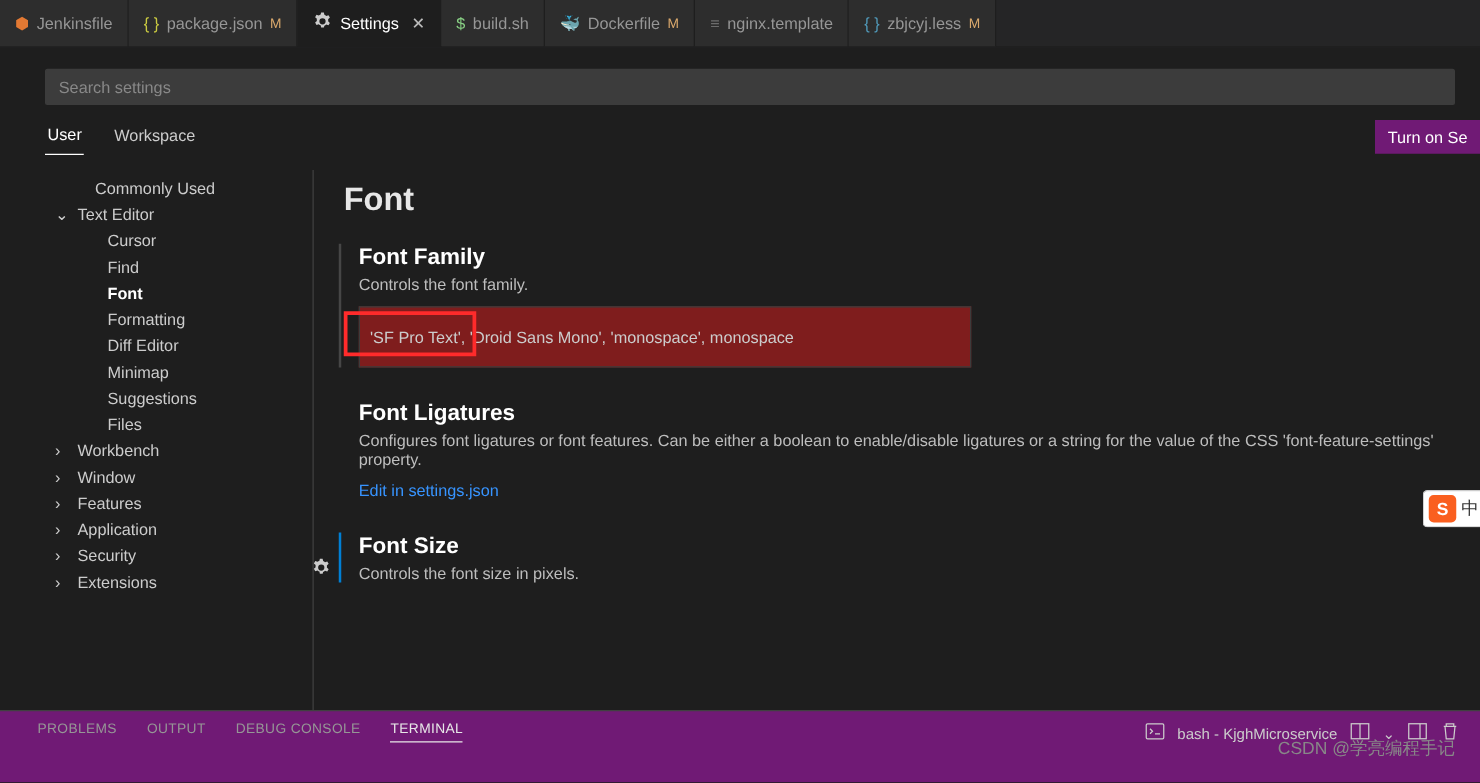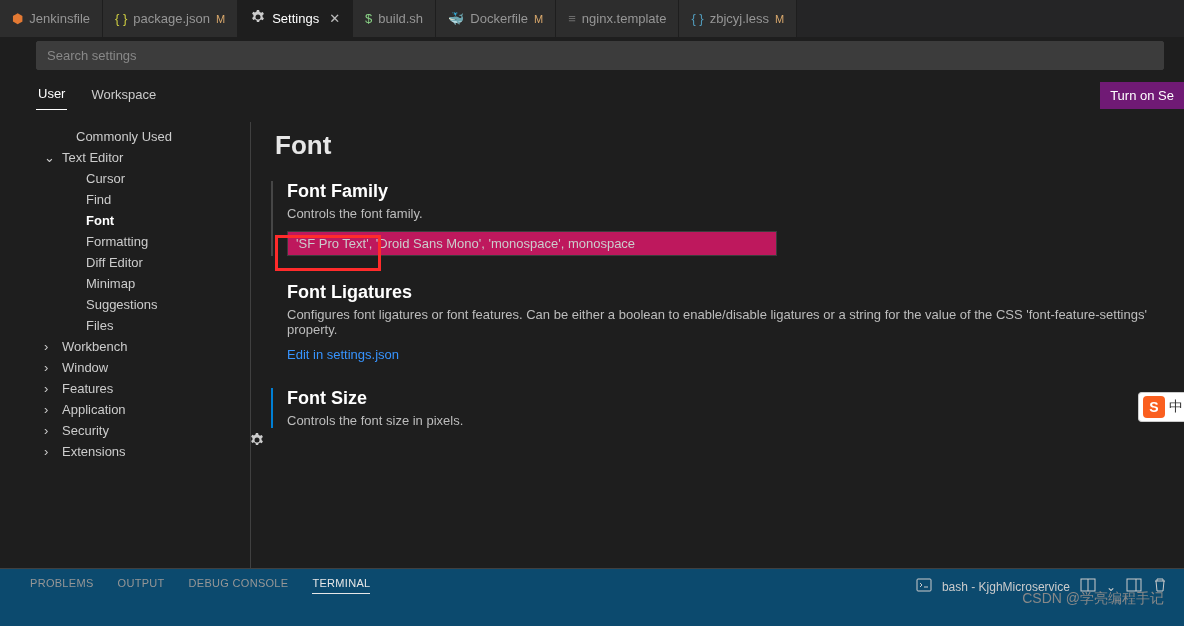--- a/index.html
+++ b/index.html
@@ -43,21 +43,21 @@
 .icon-less { color: #519aba; }
 .icon-red { color: #e37933; }
 .icon-gear { color: #cccccc; }
 .main {
   display: flex;
   flex-direction: column;
   height: calc(100% - 38px - 35px);
   padding-left: 36px;
 }
 .searchbar {
-  margin: 3px 0 10px 0;
+  margin: 17px 0 10px 0;
   padding-right: 20px;
 }
 .searchbar input {
   width: 100%;
   background: #3c3c3c;
   border: 1px solid #3c3c3c;
   color: #cccccc;
   padding: 6px 10px;
   font-size: 13px;
   border-radius: 2px;
@@ -132,44 +132,44 @@
   font-weight: 700;
   color: #ffffff;
   font-size: 18px;
 }
 .setting .desc {
   color: #bdbdbd;
   margin: 4px 0 10px;
   font-size: 13px;
 }
 .setting input[type=text] {
-  background: #be185d;
+  background: #7f1d1d;
   border: 1px solid #3c3c3c;
   color: #cccccc;
-  padding: 4px 8px;
+  padding: 16px 8px;
   width: 490px;
   font-size: 13px;
 }
 .link { color: #3794ff; cursor: pointer; }
 .redbox {
   position: absolute;
   border: 3px solid #ff2b2b;
   pointer-events: none;
 }
 .gearabs {
   position: absolute;
   left: -2px;
   top: 310px;
   color: #ccc;
 }
 .panel {
   position: absolute;
   bottom: 0; left: 0; right: 0;
   height: 58px;
-  background: #0c4a6e;
+  background: #701a75;
   border-top: 1px solid #404040;
   display: flex;
   align-items: flex-start;
   padding: 8px 16px 0 30px;
   gap: 24px;
   color: #969696;
 }
 .panel .ptab { cursor: pointer; padding-bottom: 4px; font-size: 11px; letter-spacing: 0.3px; }
 .panel .ptab.active { color: #e7e7e7; border-bottom: 1px solid #e7e7e7; }
 .panel .spacer { flex: 1; }

